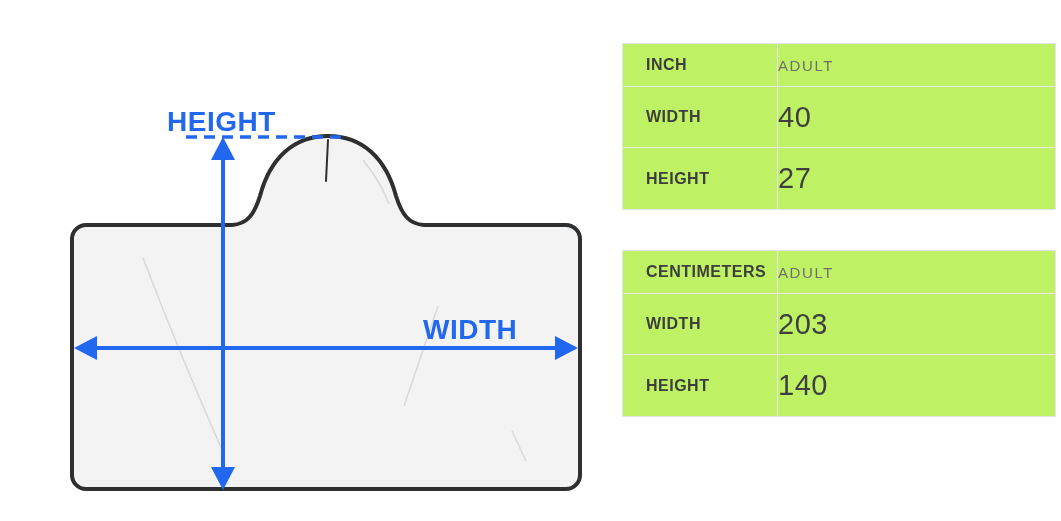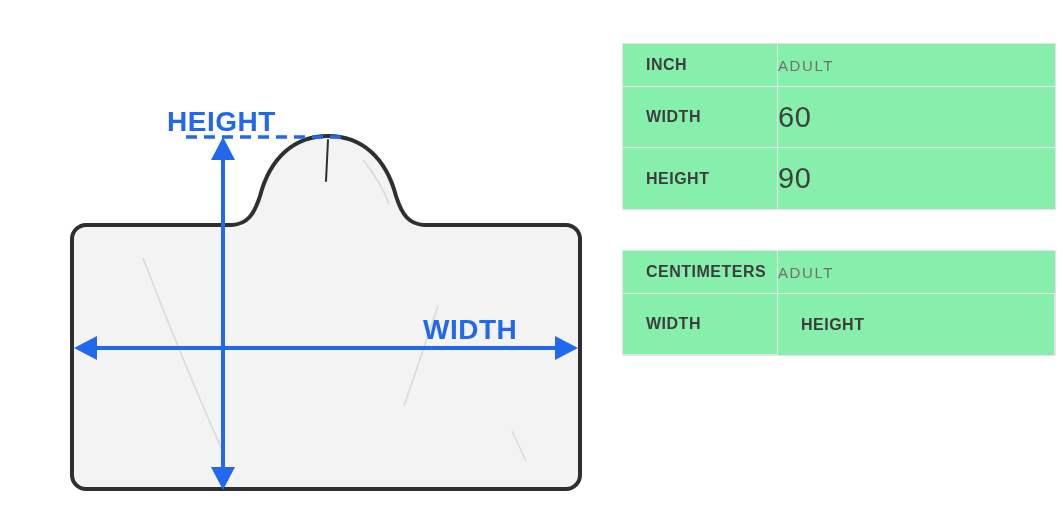--- a/index.html
+++ b/index.html
@@ -8,21 +8,21 @@
 
   .diagram-wrap { position:absolute; left:0; top:0; width:600px; height:521px; }
 
   .tables-wrap { position:absolute; left:622px; top:43px; width:434px; }
 
   .size-table {
     width:434px;
     border:1px solid #e4e4e4;
     display:grid;
     grid-template-columns:155px 1fr;
-    background:#86efac;
+    background:#bef264;
   }
   .size-table + .size-table { margin-top:40px; }
 
   .cell {
     display:flex; align-items:center;
     border-bottom:1px solid #e7e7e7;
   }
   .cell.last { border-bottom:none; }
   .cell.col1 { border-right:1px solid #e7e7e7; padding-left:23px; }
   .cell.col2 { justify-content:flex-start; }
@@ -95,41 +95,47 @@
       <span class="unit-label">INCH</span>
     </div>
     <div class="cell col2 hdr">
       <span class="size-col-header">ADULT</span>
     </div>
 
     <div class="cell col1 row">
       <span class="row-label">WIDTH</span>
     </div>
     <div class="cell col2 row">
-      <span class="row-value">60</span>
+      <span class="row-value">40</span>
     </div>
 
     <div class="cell col1 row last">
       <span class="row-label">HEIGHT</span>
     </div>
     <div class="cell col2 row last">
-      <span class="row-value">90</span>
+      <span class="row-value">27</span>
     </div>
   </section>
 
   <section class="size-table">
     <div class="cell col1 hdr">
       <span class="unit-label">CENTIMETERS</span>
     </div>
     <div class="cell col2 hdr">
       <span class="size-col-header">ADULT</span>
     </div>
 
     <div class="cell col1 row">
       <span class="row-label">WIDTH</span>
     </div>
+    <div class="cell col2 row">
+      <span class="row-value">203</span>
+    </div>
 
     <div class="cell col1 row last">
       <span class="row-label">HEIGHT</span>
+    </div>
+    <div class="cell col2 row last">
+      <span class="row-value">140</span>
     </div>
   </section>
 
 </div>
 
 </body></html>

